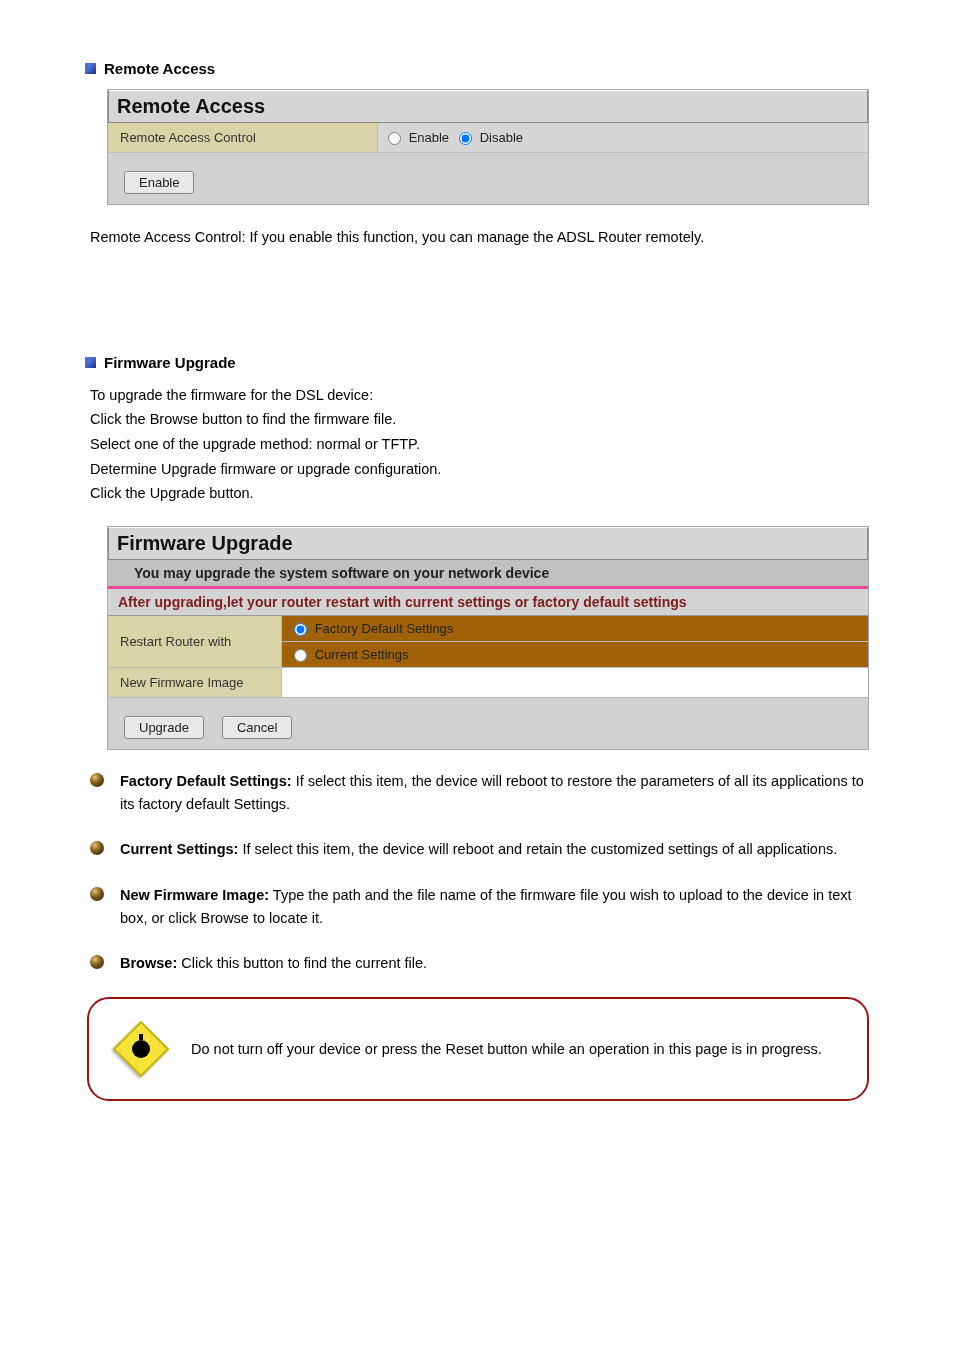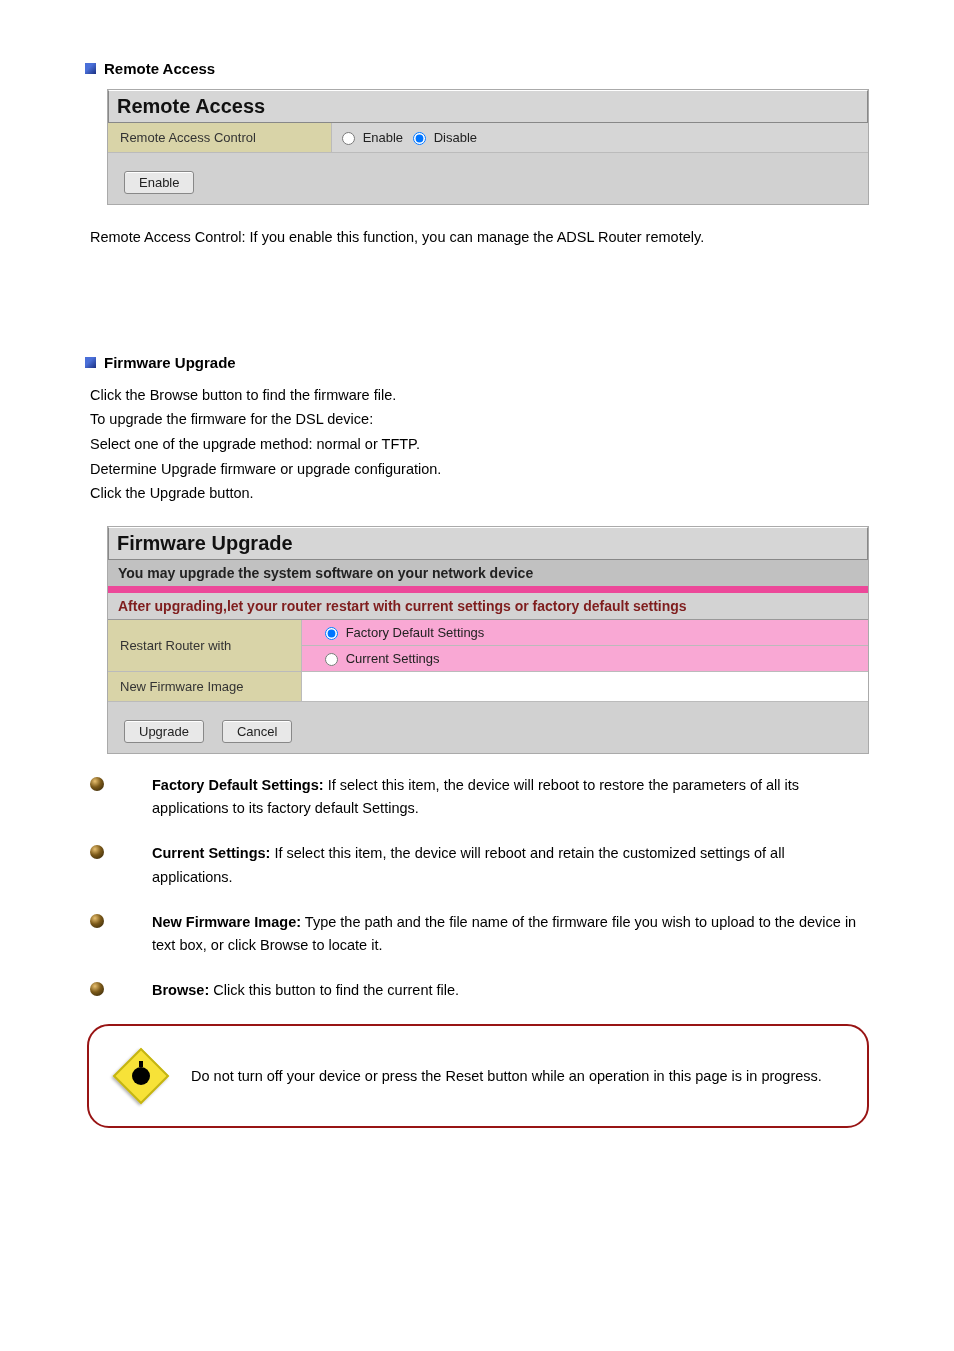--- a/index.html
+++ b/index.html
@@ -39,69 +39,69 @@
     border: 1px solid #888;
     padding: 4px 8px;
     font-family: Arial, sans-serif;
     font-size: 20px;
     font-weight: bold;
     color: #111;
     border-top: 1px solid #fff;
   }
   .info-bar {
     background: #c1c1c1;
-    padding: 5px 10px;
+    padding: 5px 26px;
     font-size: 14px;
     font-weight: bold;
     color: #222;
-    border-bottom: 7px solid #ec4899;
+    border-bottom: 3px solid #ec4899;
   }
   .info-bar2 {
     background: #d3d3d3;
     padding: 5px 10px;
     font-size: 14px;
     font-weight: bold;
     color: #7f1d1d;
     border-bottom: 1px solid #999;
   }
   .row {
     display: flex;
     border-bottom: 1px solid #bbb;
   }
   .row:last-child { border-bottom: none; }
   .cell-label {
     background: #d9d4a8;
-    width: 224px;
+    width: 270px;
     padding: 7px 12px;
     font-size: 13px;
     color: #333;
     border-right: 1px solid #bbb;
     display: flex;
     align-items: center;
   }
   .cell-label-narrow {
-    width: 194px;
+    width: 174px;
   }
   .cell-value {
     background: #d6d6d6;
     flex: 1;
     padding: 5px 10px;
     font-size: 13px;
     color: #222;
     display: flex;
     align-items: center;
   }
   .cell-value-stack {
     flex-direction: column;
     align-items: stretch;
     padding: 0;
   }
   .sub-row {
-    padding: 5px 23px;
-    background: #f9a8d4;
+    padding: 5px 12px;
+    background: #a16207;
     border-bottom: 1px solid #bbb;
   }
   .sub-row:last-child { border-bottom: none; }
   .button-row {
     background: #d1d1d1;
     padding: 18px 16px 10px 16px;
     display: flex;
     gap: 18px;
   }
   .btn {
@@ -147,21 +147,20 @@
   }
   .bullet-list {
     margin: 20px 0 20px 5px;
   }
   .bullet-item {
     display: flex;
     align-items: flex-start;
     margin-bottom: 22px;
     font-size: 14.5px;
     line-height: 1.6;
-    gap: 32px;
   }
   .sphere {
     flex: 0 0 14px;
     width: 14px;
     height: 14px;
     border-radius: 50%;
     background: radial-gradient(circle at 35% 30%, #e8c070 0%, #7a5818 45%, #2a1f08 100%);
     margin-right: 16px;
     margin-top: 3px;
   }
@@ -248,22 +247,22 @@
   <p class="body-text">Remote Access Control: If you enable this function, you can manage the ADSL Router remotely.</p>
 
   <div style="height: 60px"></div>
 
   <div class="section-heading">
     <span class="section-bullet"></span>
     <span class="section-heading-text">Firmware Upgrade</span>
   </div>
 
   <div class="body-text-block">
+    <div>To upgrade the firmware for the DSL device:</div>
     <div>Click the Browse button to find the firmware file.</div>
-    <div>To upgrade the firmware for the DSL device:</div>
     <div>Select one of the upgrade method: normal or TFTP.</div>
     <div>Determine Upgrade firmware or upgrade configuration.</div>
     <div>Click the Upgrade button.</div>
   </div>
 
   <div class="panel">
     <div class="title-bar">Firmware Upgrade</div>
     <div class="info-bar">You may upgrade the system software on your network device</div>
     <div class="info-bar2">After upgrading,let your router restart with current settings or factory default settings</div>
 

